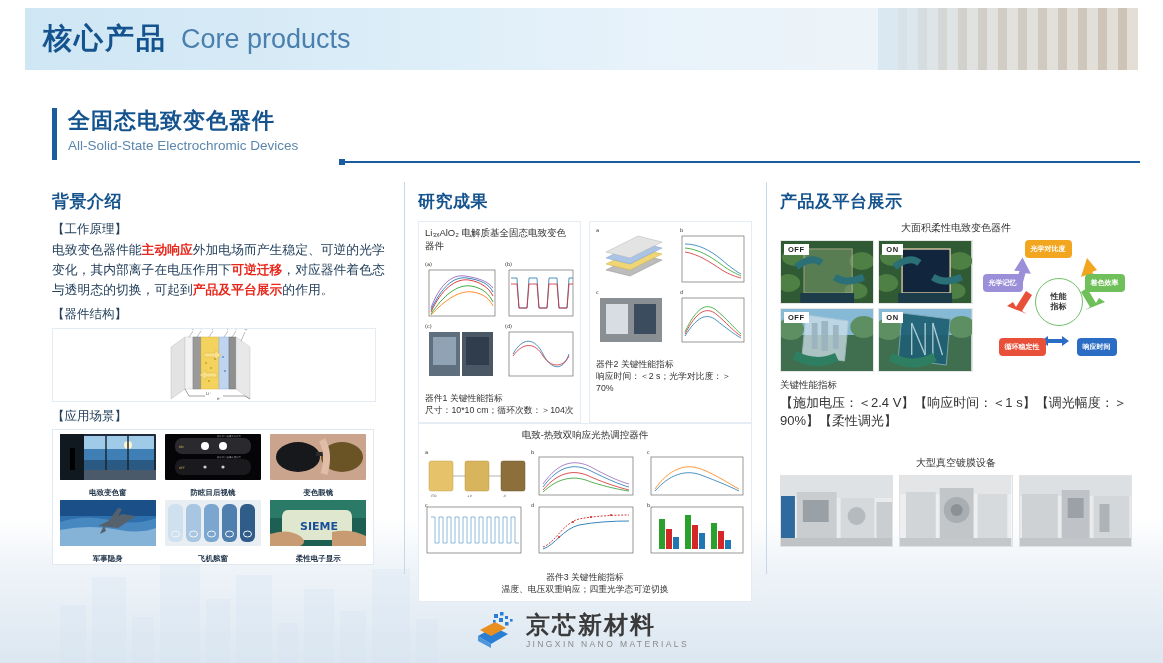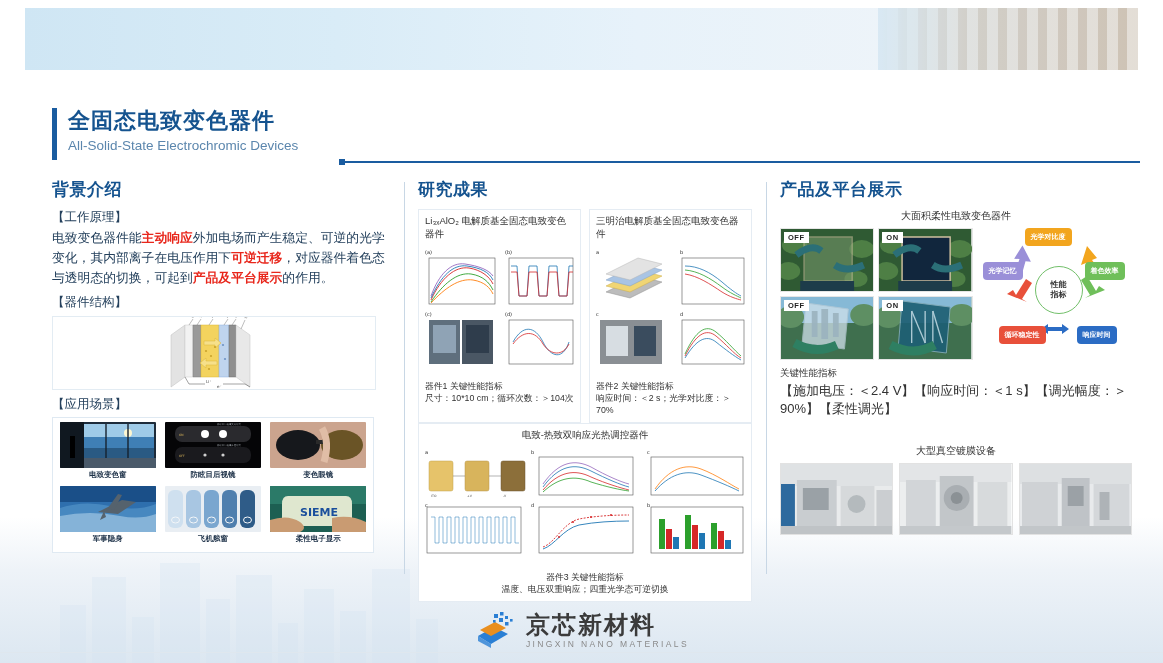--- a/index.html
+++ b/index.html
@@ -43,21 +43,21 @@
   
   .sec-title{position:absolute;left:52px;top:108px;display:flex;}
   .sec-bar{width:5px;background:#1a5ca0;margin-right:11px;height:52px;}
   .sec-cn{font-size:22px;font-weight:bold;color:#15538f;line-height:26px;letter-spacing:1px;}
   .sec-en{font-size:13.5px;color:#5b86ad;line-height:20px;margin-top:2px;}
   .sec-rule{position:absolute;left:345px;top:161px;width:795px;height:2px;background:#1a5ca0;}
   .sec-rule:after{content:"";position:absolute;left:-6px;top:-2px;width:6px;height:6px;background:#1a5ca0;}
 
   
   .col{position:absolute;top:178px;}
-  .col-title{font-size:17px;font-weight:bold;color:#15538f;margin:0 0 8px 0;letter-spacing:.5px;}
+  .col-title{font-size:17px;font-weight:bold;color:#15538f;margin:12px 0 8px 0;letter-spacing:.5px;}
 
   #col-left{left:52px;width:340px;}
   #col-mid{left:418px;width:334px;}
   #col-right{left:780px;width:352px;}
 
   .col-divider{position:absolute;top:182px;width:1px;height:392px;background:#c8d7e5;}
   #div1{left:404px;}
   #div2{left:766px;}
 
   
@@ -68,21 +68,21 @@
     margin-top:5px;width:322px;height:72px;background:#fff;
     border:1px solid #e3ecf3;position:relative;overflow:hidden;
   }
   .apps-box{
     margin-top:4px;width:322px;height:136px;background:#fff;
     border:1px solid #dfe9f2;padding:4px;box-sizing:border-box;
     display:grid;grid-template-columns:repeat(3,1fr);grid-template-rows:1fr 1fr;gap:2px 4px;
   }
   .app-cell{display:flex;flex-direction:column;align-items:center;}
   .app-img{width:96px;height:46px;border-radius:1px;}
-  .app-cap{font-size:7.5px;color:#1d3148;font-weight:bold;margin-top:2px;text-align:center;}
+  .app-cap{font-size:7.5px;color:#1d3148;font-weight:bold;margin-top:8px;text-align:center;}
 
   
   .panel{background:#ffffff;border:1px solid #e5ecf3;box-sizing:border-box;}
   .panel-title{font-size:9.5px;color:#333;text-align:left;padding:5px 6px 3px 6px;}
   .panel-title.center{text-align:center;}
   .panel-cap{font-size:8.8px;color:#333;line-height:12px;padding:4px 6px 6px 6px;}
   .panel-cap.center{text-align:center;}
 
   .mid-row{display:flex;gap:8px;}
   .fig{background:#fdfdfd;}
@@ -136,20 +136,24 @@
     <div class="wm-bar" style="left:236px;width:36px;height:88px;"></div>
     <div class="wm-bar" style="left:278px;width:20px;height:40px;"></div>
     <div class="wm-bar" style="left:304px;width:30px;height:74px;"></div>
     <div class="wm-bar" style="left:340px;width:26px;height:52px;"></div>
     <div class="wm-bar" style="left:372px;width:38px;height:94px;"></div>
     <div class="wm-bar" style="left:416px;width:22px;height:44px;"></div>
   </div>
 
   <div class="header">
     <div class="header-photo"></div>
+    <div class="header-inner">
+      <span class="h-cn">核心产品</span>
+      <span class="h-en">Core products</span>
+    </div>
   </div>
 
   <div class="sec-title">
     <div class="sec-bar"></div>
     <div>
       <div class="sec-cn">全固态电致变色器件</div>
       <div class="sec-en">All-Solid-State Electrochromic Devices</div>
     </div>
   </div>
   <div class="sec-rule"></div>
@@ -355,21 +359,20 @@
             <path d="M4 24 C14 10 26 10 34 24 C42 36 54 36 60 24" stroke="#d62728" fill="none" stroke-width="0.8"></path>
           </g>
         </svg>
         <div class="panel-cap">
           <div>器件1 关键性能指标</div>
           <div>尺寸：10*10 cm；循环次数：＞104次</div>
         </div>
       </div>
 
       <div class="panel" style="width:163px;">
-        <div class="panel-title">三明治电解质基全固态电致变色器件</div>
         <svg width="161" height="128" viewBox="0 0 161 128" class="fig">
           <rect width="161" height="128" fill="#fff"></rect>
           <g font-size="5" fill="#222" font-family="DejaVu Sans, sans-serif">
             <text x="6" y="10">a</text>
               <text x="90" y="10">b</text>
             <text x="6" y="72">c</text>
               <text x="90" y="72">d</text>
           </g>
 
           <g transform="translate(10,14)">

